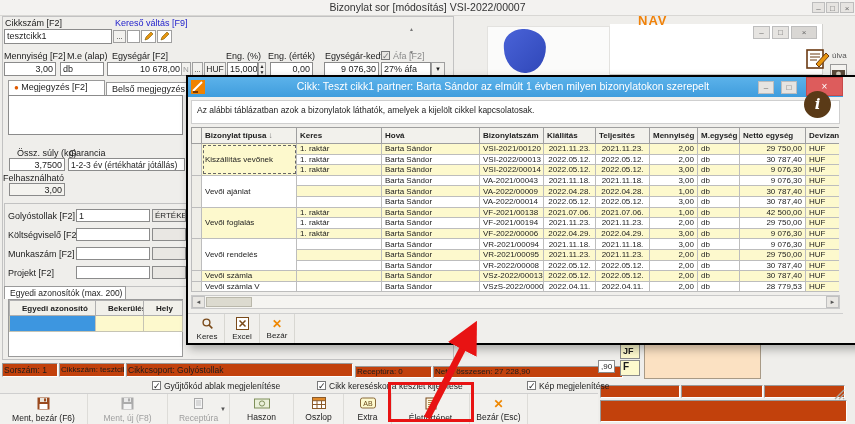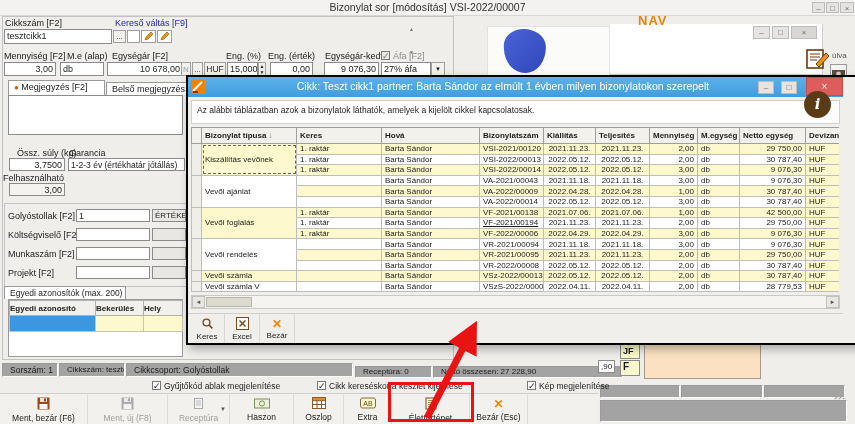--- a/index.html
+++ b/index.html
@@ -10,22 +10,22 @@
   .field{position:absolute;background:#fff;border:1px solid #8b8b8b;font-size:9px;line-height:12px;
          padding:0 2px;box-sizing:border-box;white-space:nowrap;overflow:hidden;z-index:11}
   .right{text-align:right}
   .grayfield{background:#e9e7e3}
   .yellowbox{background:#fdf9cd}
   .btn{position:absolute;background:#f2f1ee;border:1px solid #9f9f9f;box-sizing:border-box;
        font-size:8px;display:flex;align-items:center;justify-content:center;z-index:11}
   .groupbox{position:absolute;border:1px solid #c2c2c2;z-index:10}
   .cbx{position:absolute;width:9px;height:9px;background:#fff;border:1px solid #787878;font-size:9px;
        line-height:8px;text-align:center;color:#222;box-sizing:border-box;z-index:12}
-  .sunken{position:absolute;border:1px solid;border-color:#9a9a9a #fdfdfd #fdfdfd #9a9a9a;background:#a3a3a3;
-          font-size:8.5px;line-height:12px;padding:0 7px;box-sizing:border-box;white-space:nowrap;overflow:hidden}
+  .sunken{position:absolute;border:1px solid;border-color:#9a9a9a #fdfdfd #fdfdfd #9a9a9a;background:#c2410c;
+          font-size:8.5px;line-height:12px;padding:0 1px;box-sizing:border-box;white-space:nowrap;overflow:hidden}
   .wbtn{position:absolute;background:#e6e4e1;border:1px solid #bdbdbd;font-size:8px;color:#666;
         text-align:center;line-height:11px;box-sizing:border-box}
   
   #main-titlebar{position:absolute;left:0;top:0;width:855px;height:15px;background:#f3f2f0;border-bottom:1px solid #d8d7d4}
   #main-title{position:absolute;left:0;top:1px;width:100%;text-align:center;font-size:10.5px;color:#333}
   
   .tab{position:absolute;background:#ffffff;border:1px solid #9a9a9a;border-bottom:none;font-size:9px;
        padding:1px 5px 0 5px;box-sizing:border-box;height:15px;white-space:nowrap;overflow:hidden;z-index:11}
   
   #main-toolbar{position:absolute;left:0;top:393px;width:598px;height:31px;background:#f2f1ee;
@@ -65,21 +65,21 @@
   .ptbtn{min-width:28px;padding:0 3px;display:flex;flex-direction:column;align-items:center;justify-content:center;
          gap:0;font-size:8px;border-right:1px solid #d8d7d2}
   
   #annot-rect{position:absolute;left:388px;top:382px;width:86px;height:40px;border:3px solid #e81313;
               box-sizing:border-box;z-index:60}
   #annot-arrow{position:absolute;left:0;top:0;width:855px;height:424px;z-index:59;pointer-events:none}
   
   #egyedi-panel{position:absolute;left:8px;top:299px;width:175px;height:58px;background:#fff;
                 border:1px solid #9a9a9a;box-sizing:border-box;z-index:11}
   #egyedi-table{border-collapse:collapse;table-layout:fixed;width:173px;font-size:8px}
-  #egyedi-table th{background:#f1f0ea;border:1px solid #b0b0b0;font-weight:bold;text-align:left;padding:0 0;height:14px;white-space:nowrap;overflow:hidden}
+  #egyedi-table th{background:#f1f0ea;border:1px solid #b0b0b0;font-weight:bold;text-align:left;padding:0 12px;height:14px;white-space:nowrap;overflow:hidden}
   #egyedi-table td{border:1px solid #c6c4b4;height:13px}
   .pen{position:absolute;left:504px;top:29px;width:42px;height:44px;z-index:6;
        background:linear-gradient(135deg,#4a63d8,#2f47b8);
        border-radius:46% 54% 50% 50% / 38% 42% 60% 58%;transform:rotate(-2deg)}
 </style>
 </head>
 <body>
 
 <div id="root">
 
@@ -429,21 +429,21 @@
               <td class="yel" style="text-align: center;">2021.07.06.</td>
               <td class="yel" style="text-align: center;">2021.07.06.</td>
               <td class="yel" style="text-align: right;">1,00</td>
               <td class="yel" style="text-align: left;">db</td>
               <td class="yel" style="text-align: right;">42 500,00</td>
               <td class="yel" style="text-align: left;">HUF</td>
             </tr>
             <tr>
               <td class="wht" style="text-align: left;">1. raktár</td>
               <td class="wht" style="text-align: left;">Barta Sándor</td>
-              <td class="wht" style="text-align: left; text-decoration: underline;">VF-2021/00194</td>
+              <td class="wht" style="text-align: left;">VF-2021/00194</td>
               <td class="wht" style="text-align: center;">2021.11.23.</td>
               <td class="wht" style="text-align: center;">2021.11.23.</td>
               <td class="wht" style="text-align: right;">2,00</td>
               <td class="wht" style="text-align: left;">db</td>
               <td class="wht" style="text-align: right;">29 750,00</td>
               <td class="yel" style="text-align: left;">HUF</td>
             </tr>
             <tr>
               <td class="yel" style="text-align: left;">1. raktár</td>
               <td class="yel" style="text-align: left;">Barta Sándor</td>

